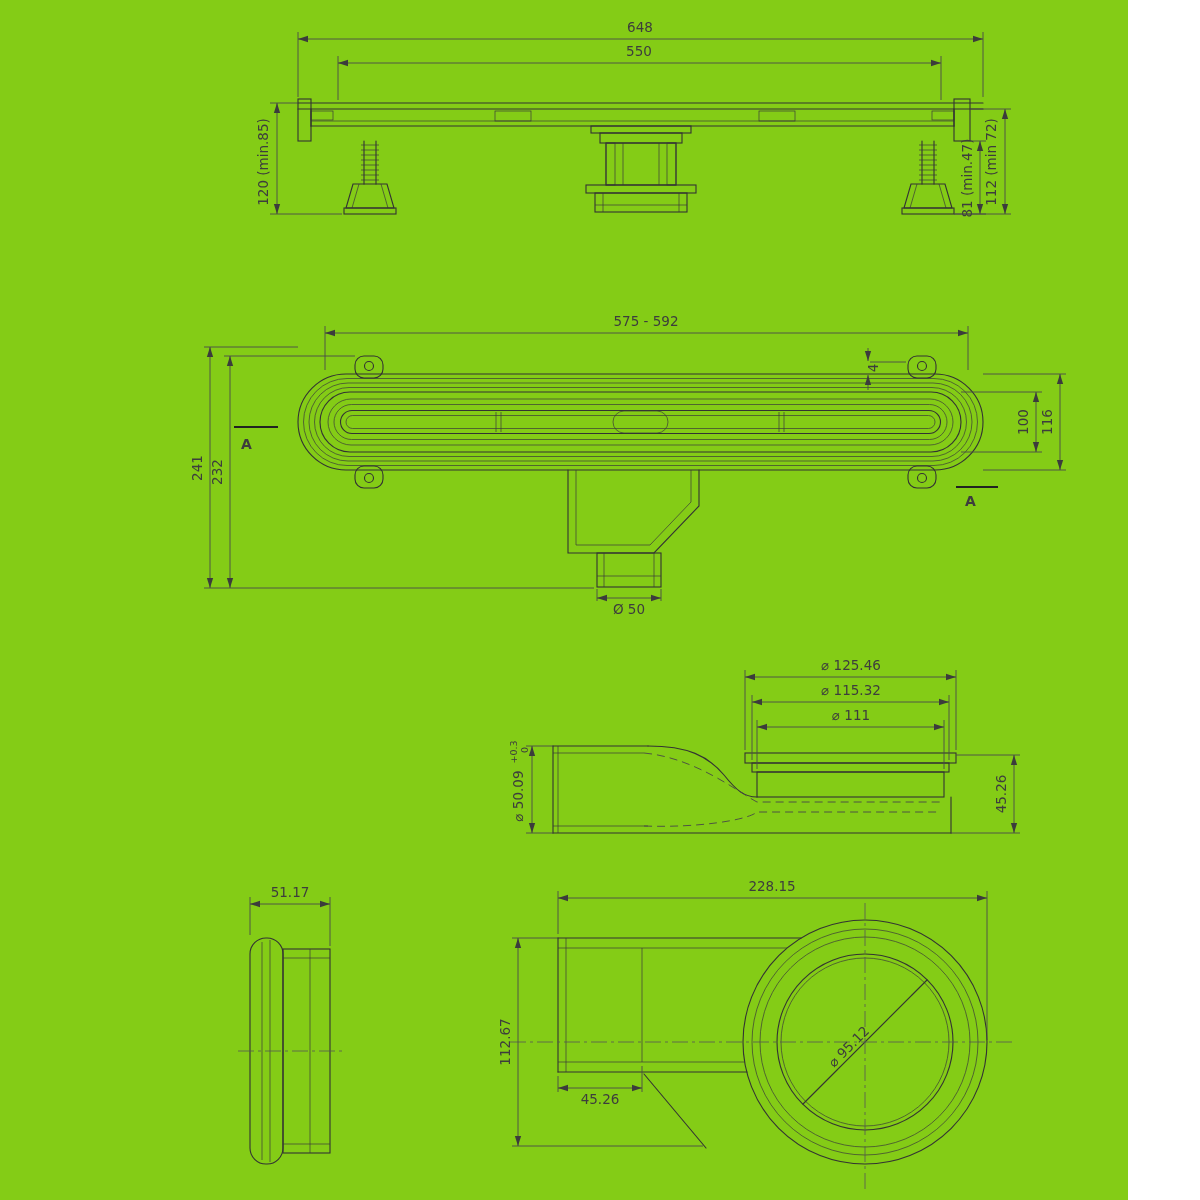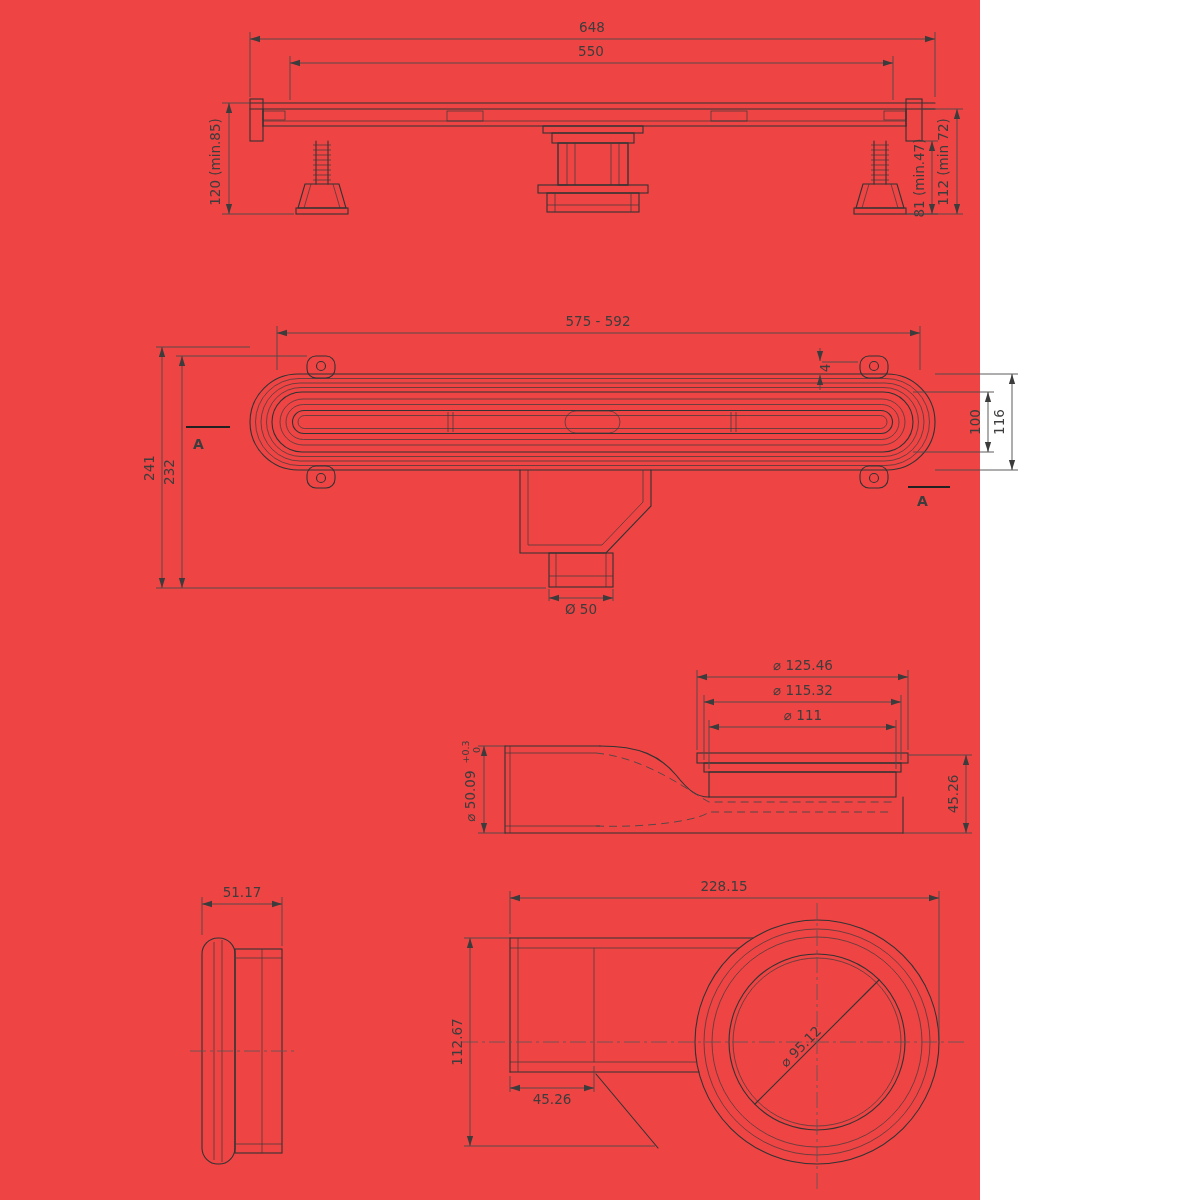--- a/index.html
+++ b/index.html
@@ -1,16 +1,16 @@
 <!DOCTYPE html>
 <html><head>
 <meta charset="utf-8">
 <style>
   html,body{margin:0;padding:0;background:#ffffff;}
-  .page{width:980px;height:1200px;background:#ef4444;position:relative;font-family:"DejaVu Sans",sans-serif;}
+  .page{width:1080px;height:1200px;background:#84cc16;position:relative;font-family:"DejaVu Sans",sans-serif;padding-left:48px;}
   svg{display:block;}
   .g  {stroke:#333333;stroke-width:1.1;fill:none;stroke-linecap:round;}
   .gt {stroke:#3a3a3a;stroke-width:0.7;fill:none;}
   .d  {stroke:#4a4a4a;stroke-width:0.9;fill:none;}
   .dl {stroke:#4a4a4a;stroke-width:0.9;fill:none;marker-start:url(#arr);marker-end:url(#arr);}
   .de {stroke:#4a4a4a;stroke-width:0.9;fill:none;marker-end:url(#arr);}
   .ds {stroke:#4a4a4a;stroke-width:0.9;fill:none;marker-start:url(#arr);}
   .cl {stroke:#555555;stroke-width:0.8;fill:none;stroke-dasharray:16 4 3 4;}
   .hid{stroke:#474747;stroke-width:0.9;fill:none;stroke-dasharray:8 5;}
   .thick{stroke:#222;stroke-width:2.2;fill:none;}

